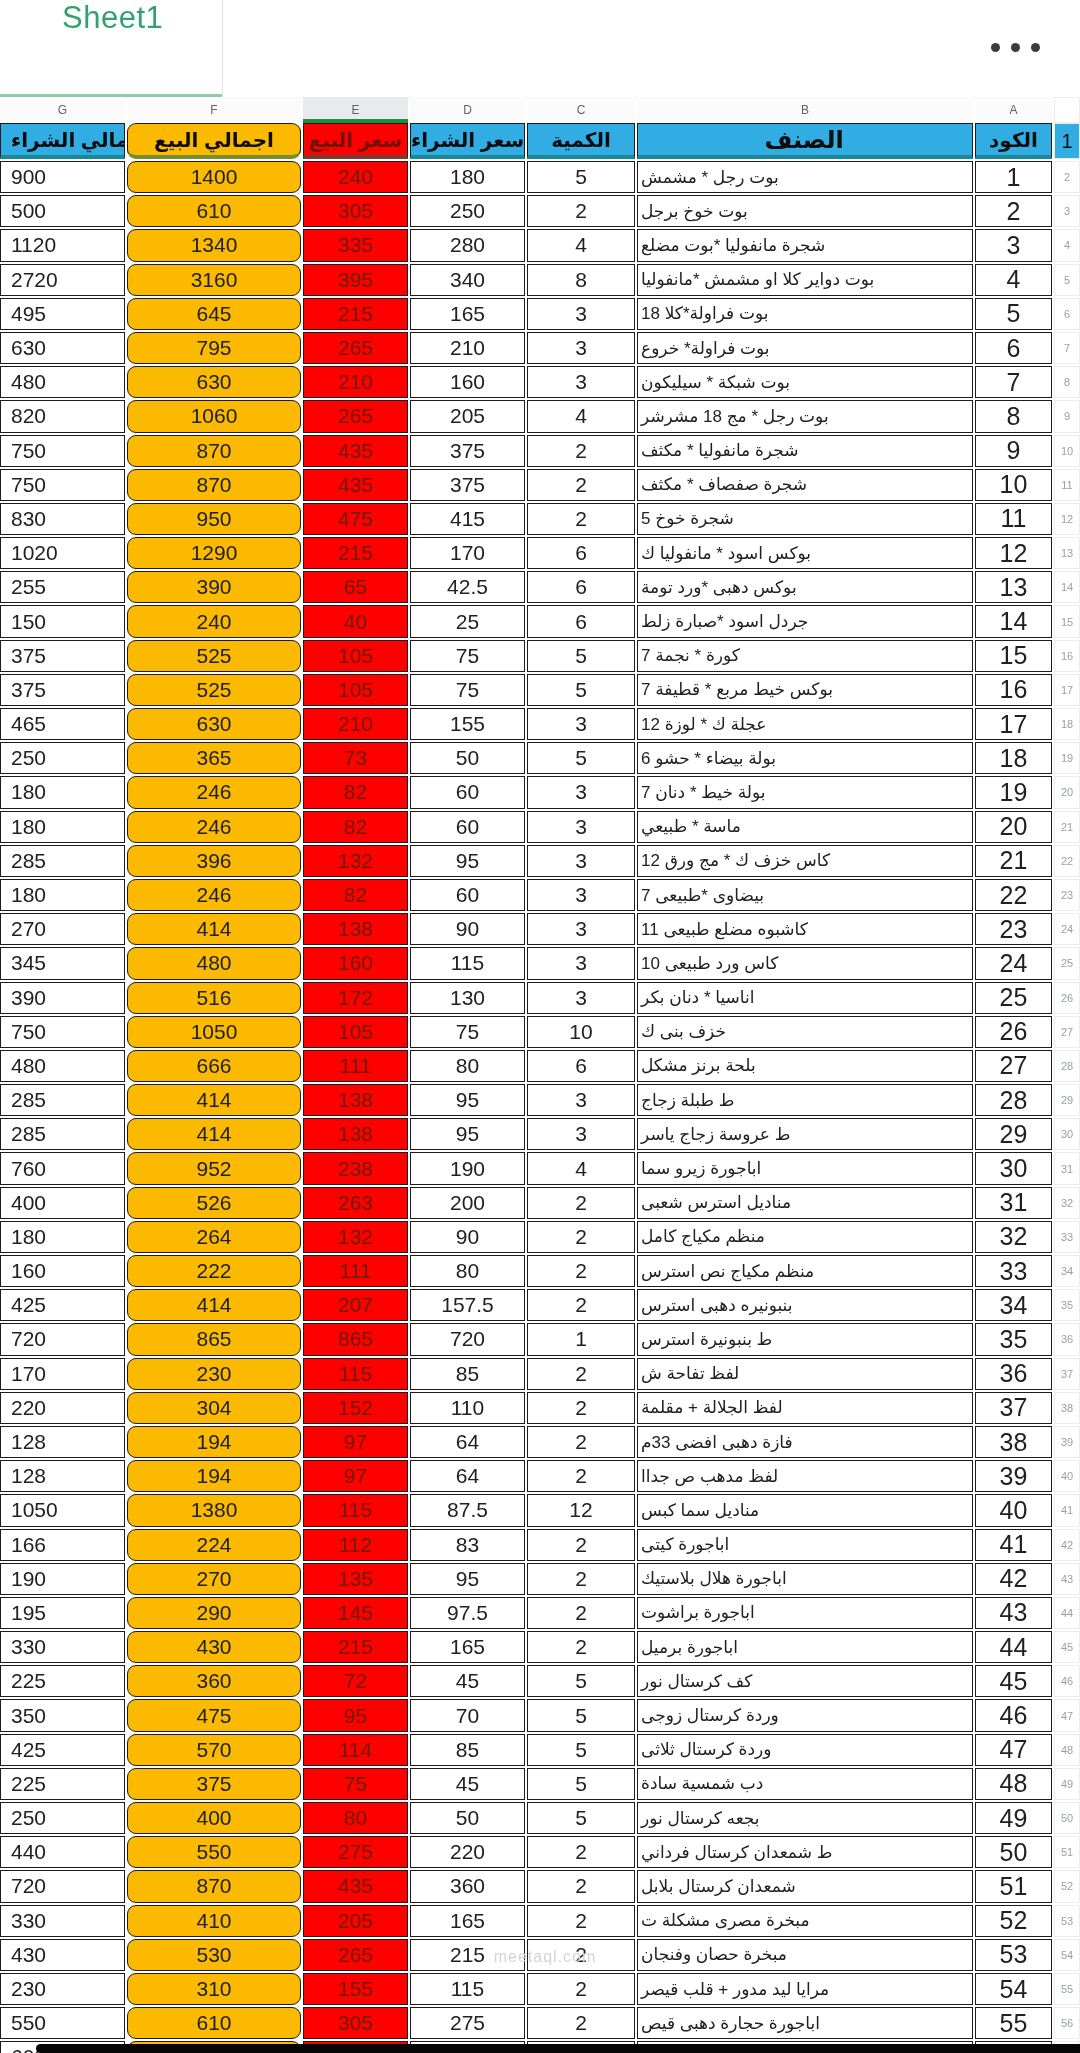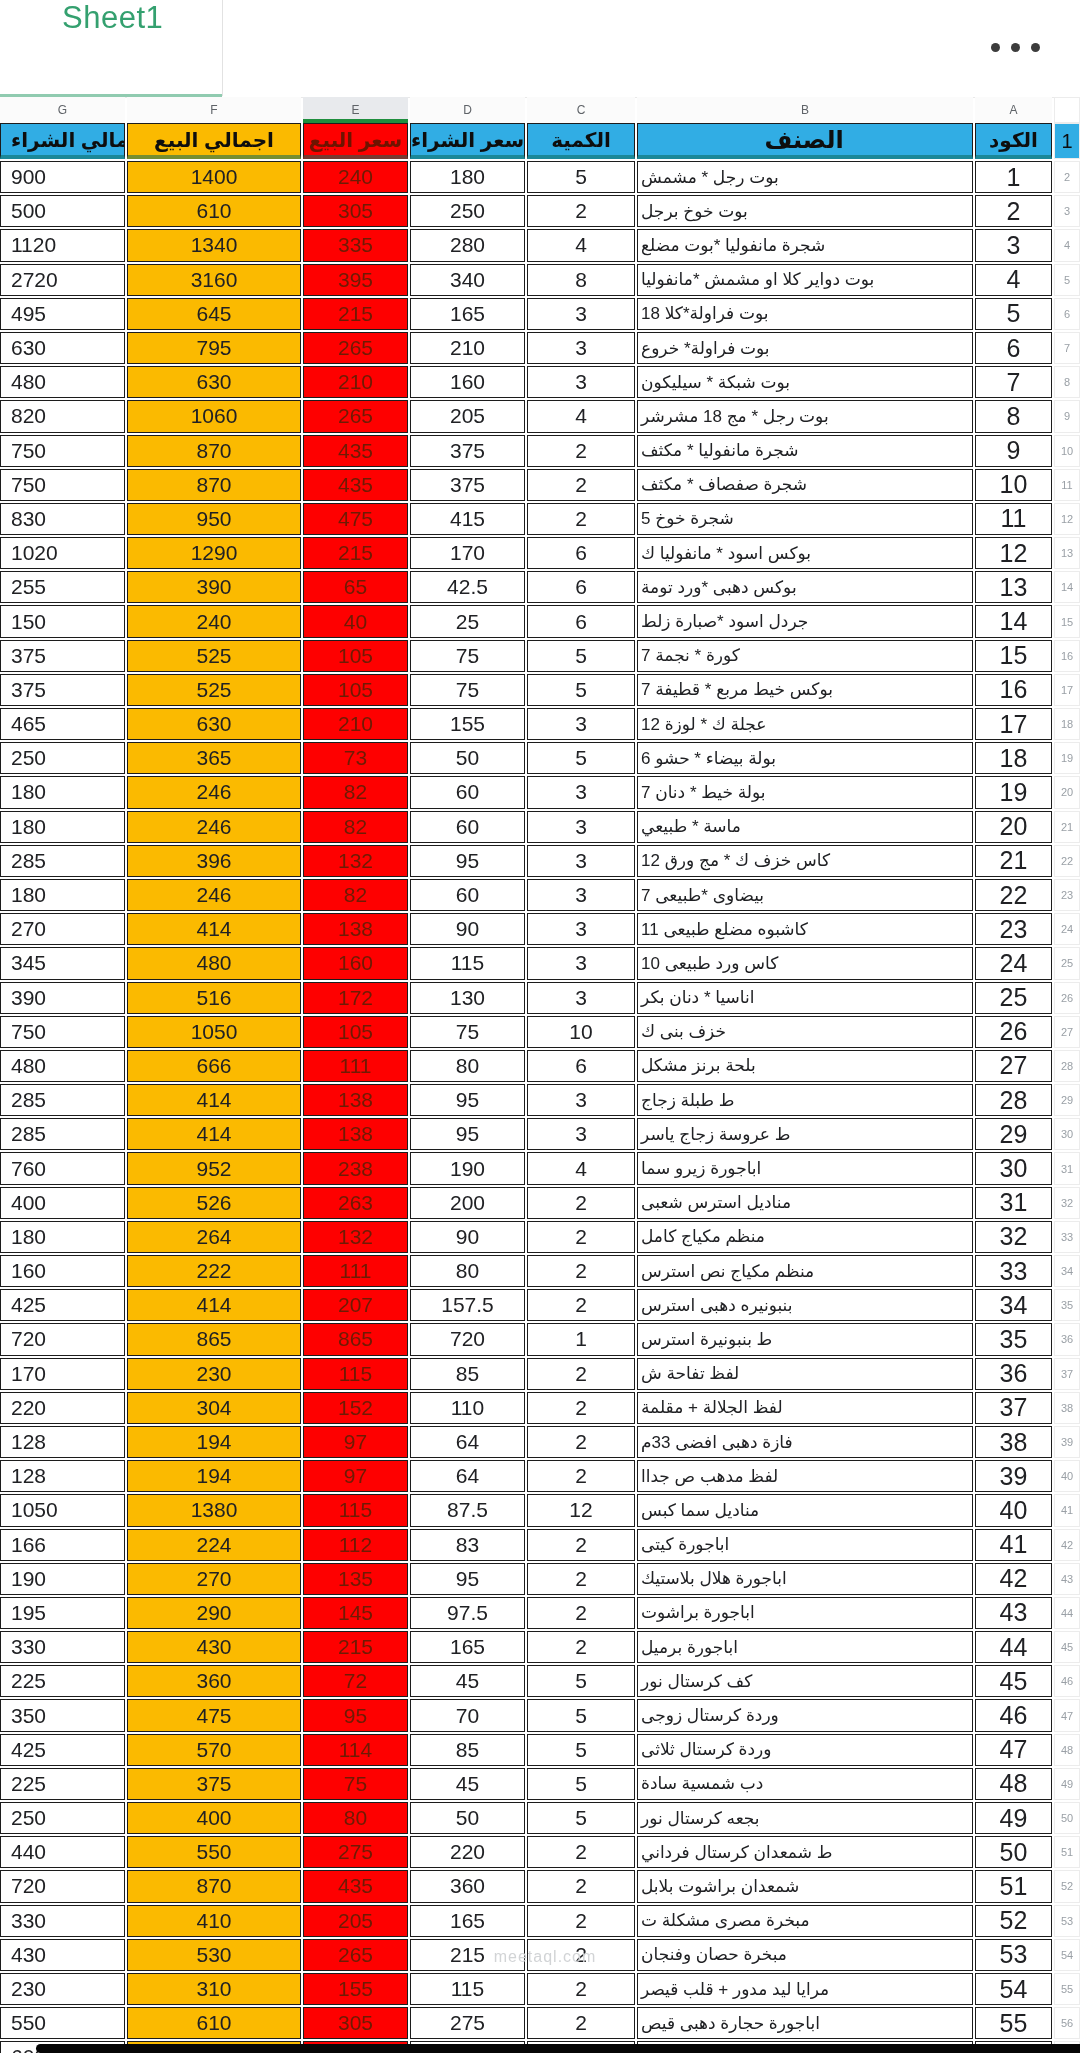--- a/index.html
+++ b/index.html
@@ -21,21 +21,21 @@
   .lt.sel::after{content:"";position:absolute;left:0;right:0;bottom:0;height:4px;background:#1e8e3e;}
   .lt.rn-head{background:#fff;border:1px solid #ececec;box-sizing:border-box;}
 
   
   .grid{position:absolute;top:123px;left:0;display:grid;
         grid-template-columns:125px 174px 105px 115px 108px 336px 77px 26px;
         grid-template-rows:36px;grid-auto-rows:32.2px;column-gap:2px;row-gap:2px;background:#fff;}
   .cell{display:flex;align-items:center;justify-content:center;box-sizing:border-box;
         border:1.5px solid #1c1c1c;background:#fff;font-size:21px;color:#202124;overflow:hidden;white-space:nowrap;}
   .c-g{justify-content:flex-start;padding-left:10px;}
-  .c-f{background:#fbba00;}
+  .c-f{background:#fbba00;border-radius:9px;}
   .c-e{background:#fe0000;color:#6e1b04;}
   .c-b{justify-content:flex-end;direction:rtl;font-size:17px;padding-left:3px;padding-right:5px;}
   .c-a{font-size:25px;}
   .c-rn{border:1px solid #ececec;font-size:11px;color:#9aa0a6;background:#fff;}
   
   .h{background:#31ade4;font-weight:600;font-size:20px;color:#0e0e0e;border-bottom:4px solid rgba(10,105,90,.55);}
   .h.c-f{background:#fbba00;}
   .h.c-e{background:#fe0000;color:#6e1400;}
   .h.c-g{justify-content:flex-end;direction:rtl;padding-right:8px;}
   .h.c-b{justify-content:center;font-size:24px;}
@@ -535,21 +535,21 @@
     <div class="cell c-c">2</div>
     <div class="cell c-b">ط شمعدان كرستال فرداني</div>
     <div class="cell c-a">50</div>
     <div class="cell c-rn">51</div>
 
     <div class="cell c-g">720</div>
     <div class="cell c-f">870</div>
     <div class="cell c-e">435</div>
     <div class="cell c-d">360</div>
     <div class="cell c-c">2</div>
-    <div class="cell c-b">شمعدان براشوت بلابل</div>
+    <div class="cell c-b">شمعدان كرستال بلابل</div>
     <div class="cell c-a">51</div>
     <div class="cell c-rn">52</div>
 
     <div class="cell c-g">330</div>
     <div class="cell c-f">410</div>
     <div class="cell c-e">205</div>
     <div class="cell c-d">165</div>
     <div class="cell c-c">2</div>
     <div class="cell c-b">مبخرة مصرى مشكلة ت</div>
     <div class="cell c-a">52</div>

